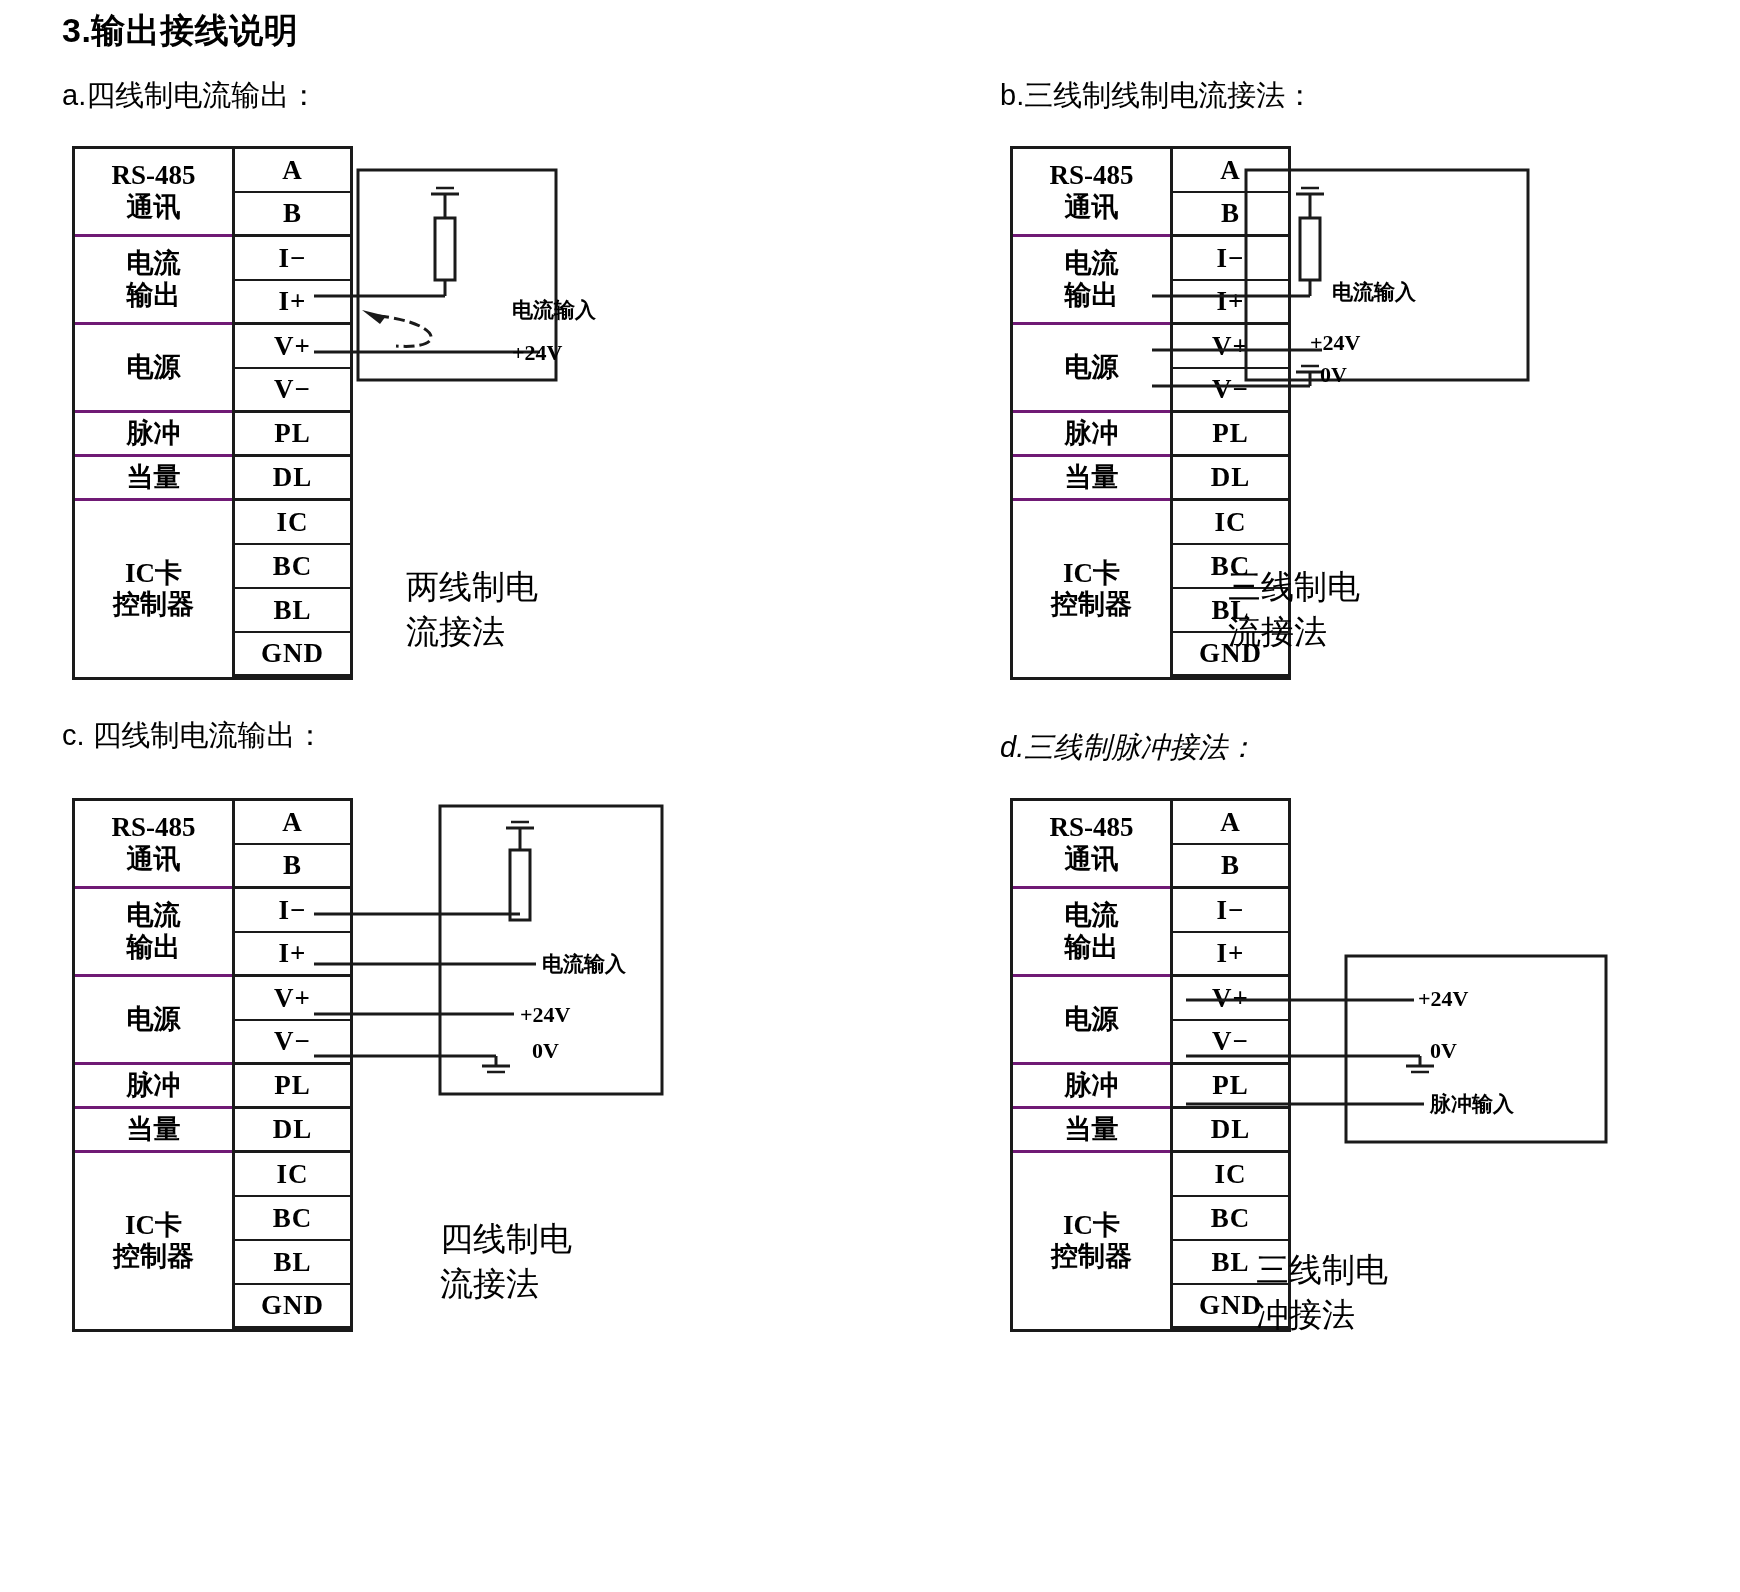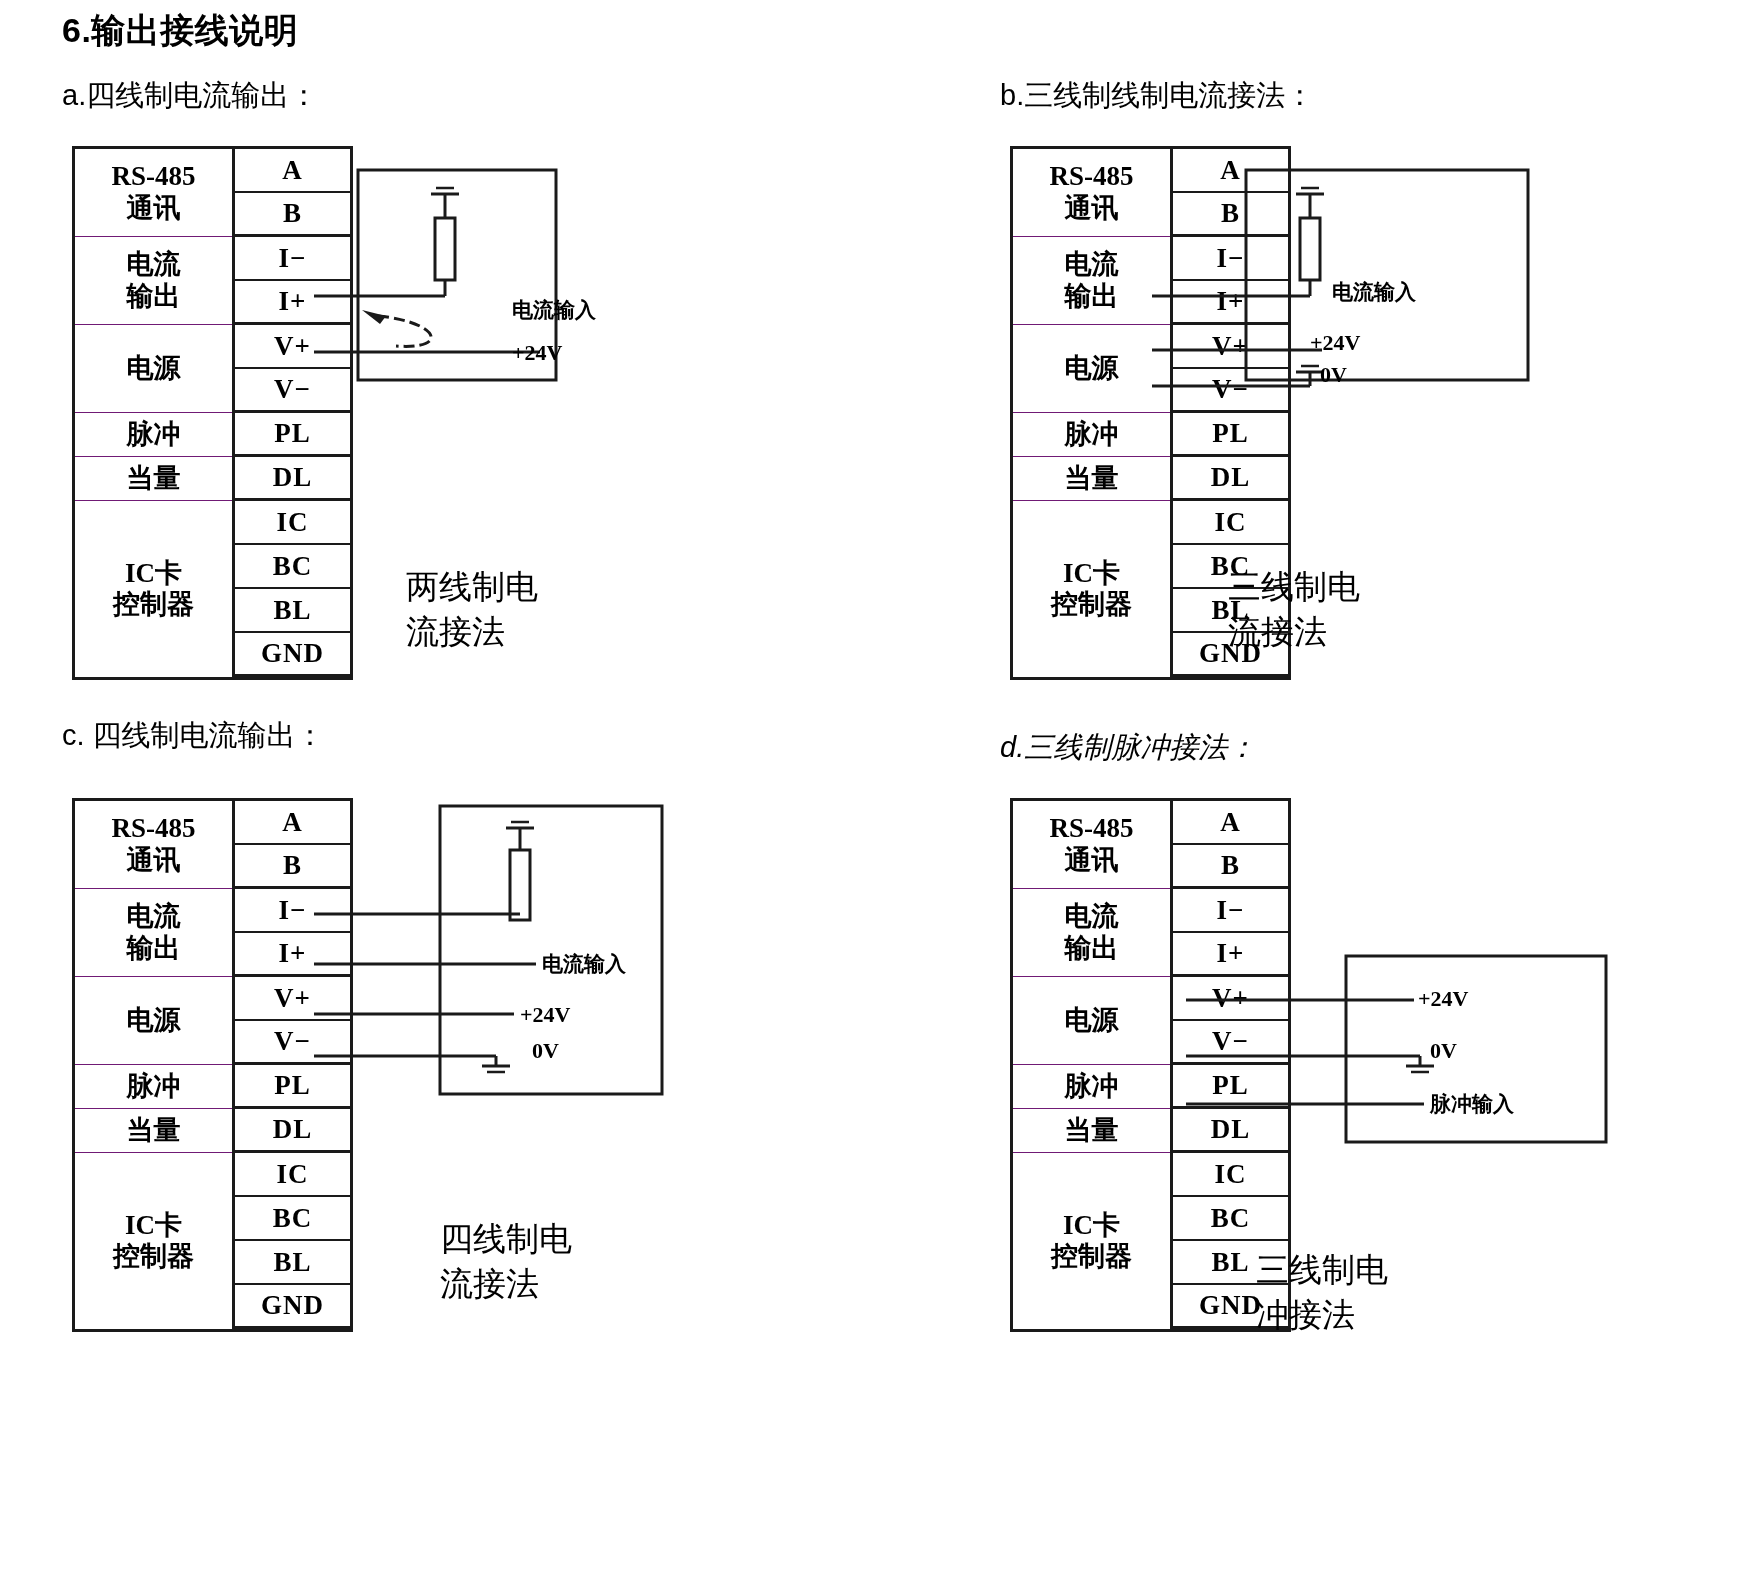--- a/index.html
+++ b/index.html
@@ -46,21 +46,21 @@
   }
   .tt-right {
     width: 115px;
     display: flex;
     flex-direction: column;
   }
   .grp {
     display: flex;
     align-items: center;
     justify-content: center;
-    border-bottom: 1px solid #701a75;
+    border-bottom: 3px solid #701a75;
     font-family: "Liberation Serif", serif;
     font-weight: bold;
     font-size: 27px;
     line-height: 1.15;
     text-align: center;
     white-space: pre-line;
   }
   .grp:last-child { border-bottom: none; }
   .term {
     display: flex;
@@ -95,21 +95,21 @@
     font-family: "Liberation Serif", serif;
     font-size: 22px;
     font-weight: bold;
     white-space: nowrap;
   }
   .sig-label.cjk { font-family: "Liberation Sans", sans-serif; font-weight: bold; font-size: 21px; }
 </style>
 </head>
 <body>
 
-<div class="page-title">6.输出接线说明</div>
+<div class="page-title">3.输出接线说明</div>
 
 <div class="panel-heading" style="left:62px; top:76px;">a.四线制电流输出：</div>
 
 <div class="term-table" id="table-a" style="left:72px; top:146px;">
     <div class="tt-left">
       <div class="grp" style="height: 88px; flex: 0 0 88px;">RS-485
 通讯</div>
       <div class="grp" style="height: 88px; flex: 0 0 88px;">电流
 输出</div>
       <div class="grp" style="height: 88px; flex: 0 0 88px;">电源</div>

